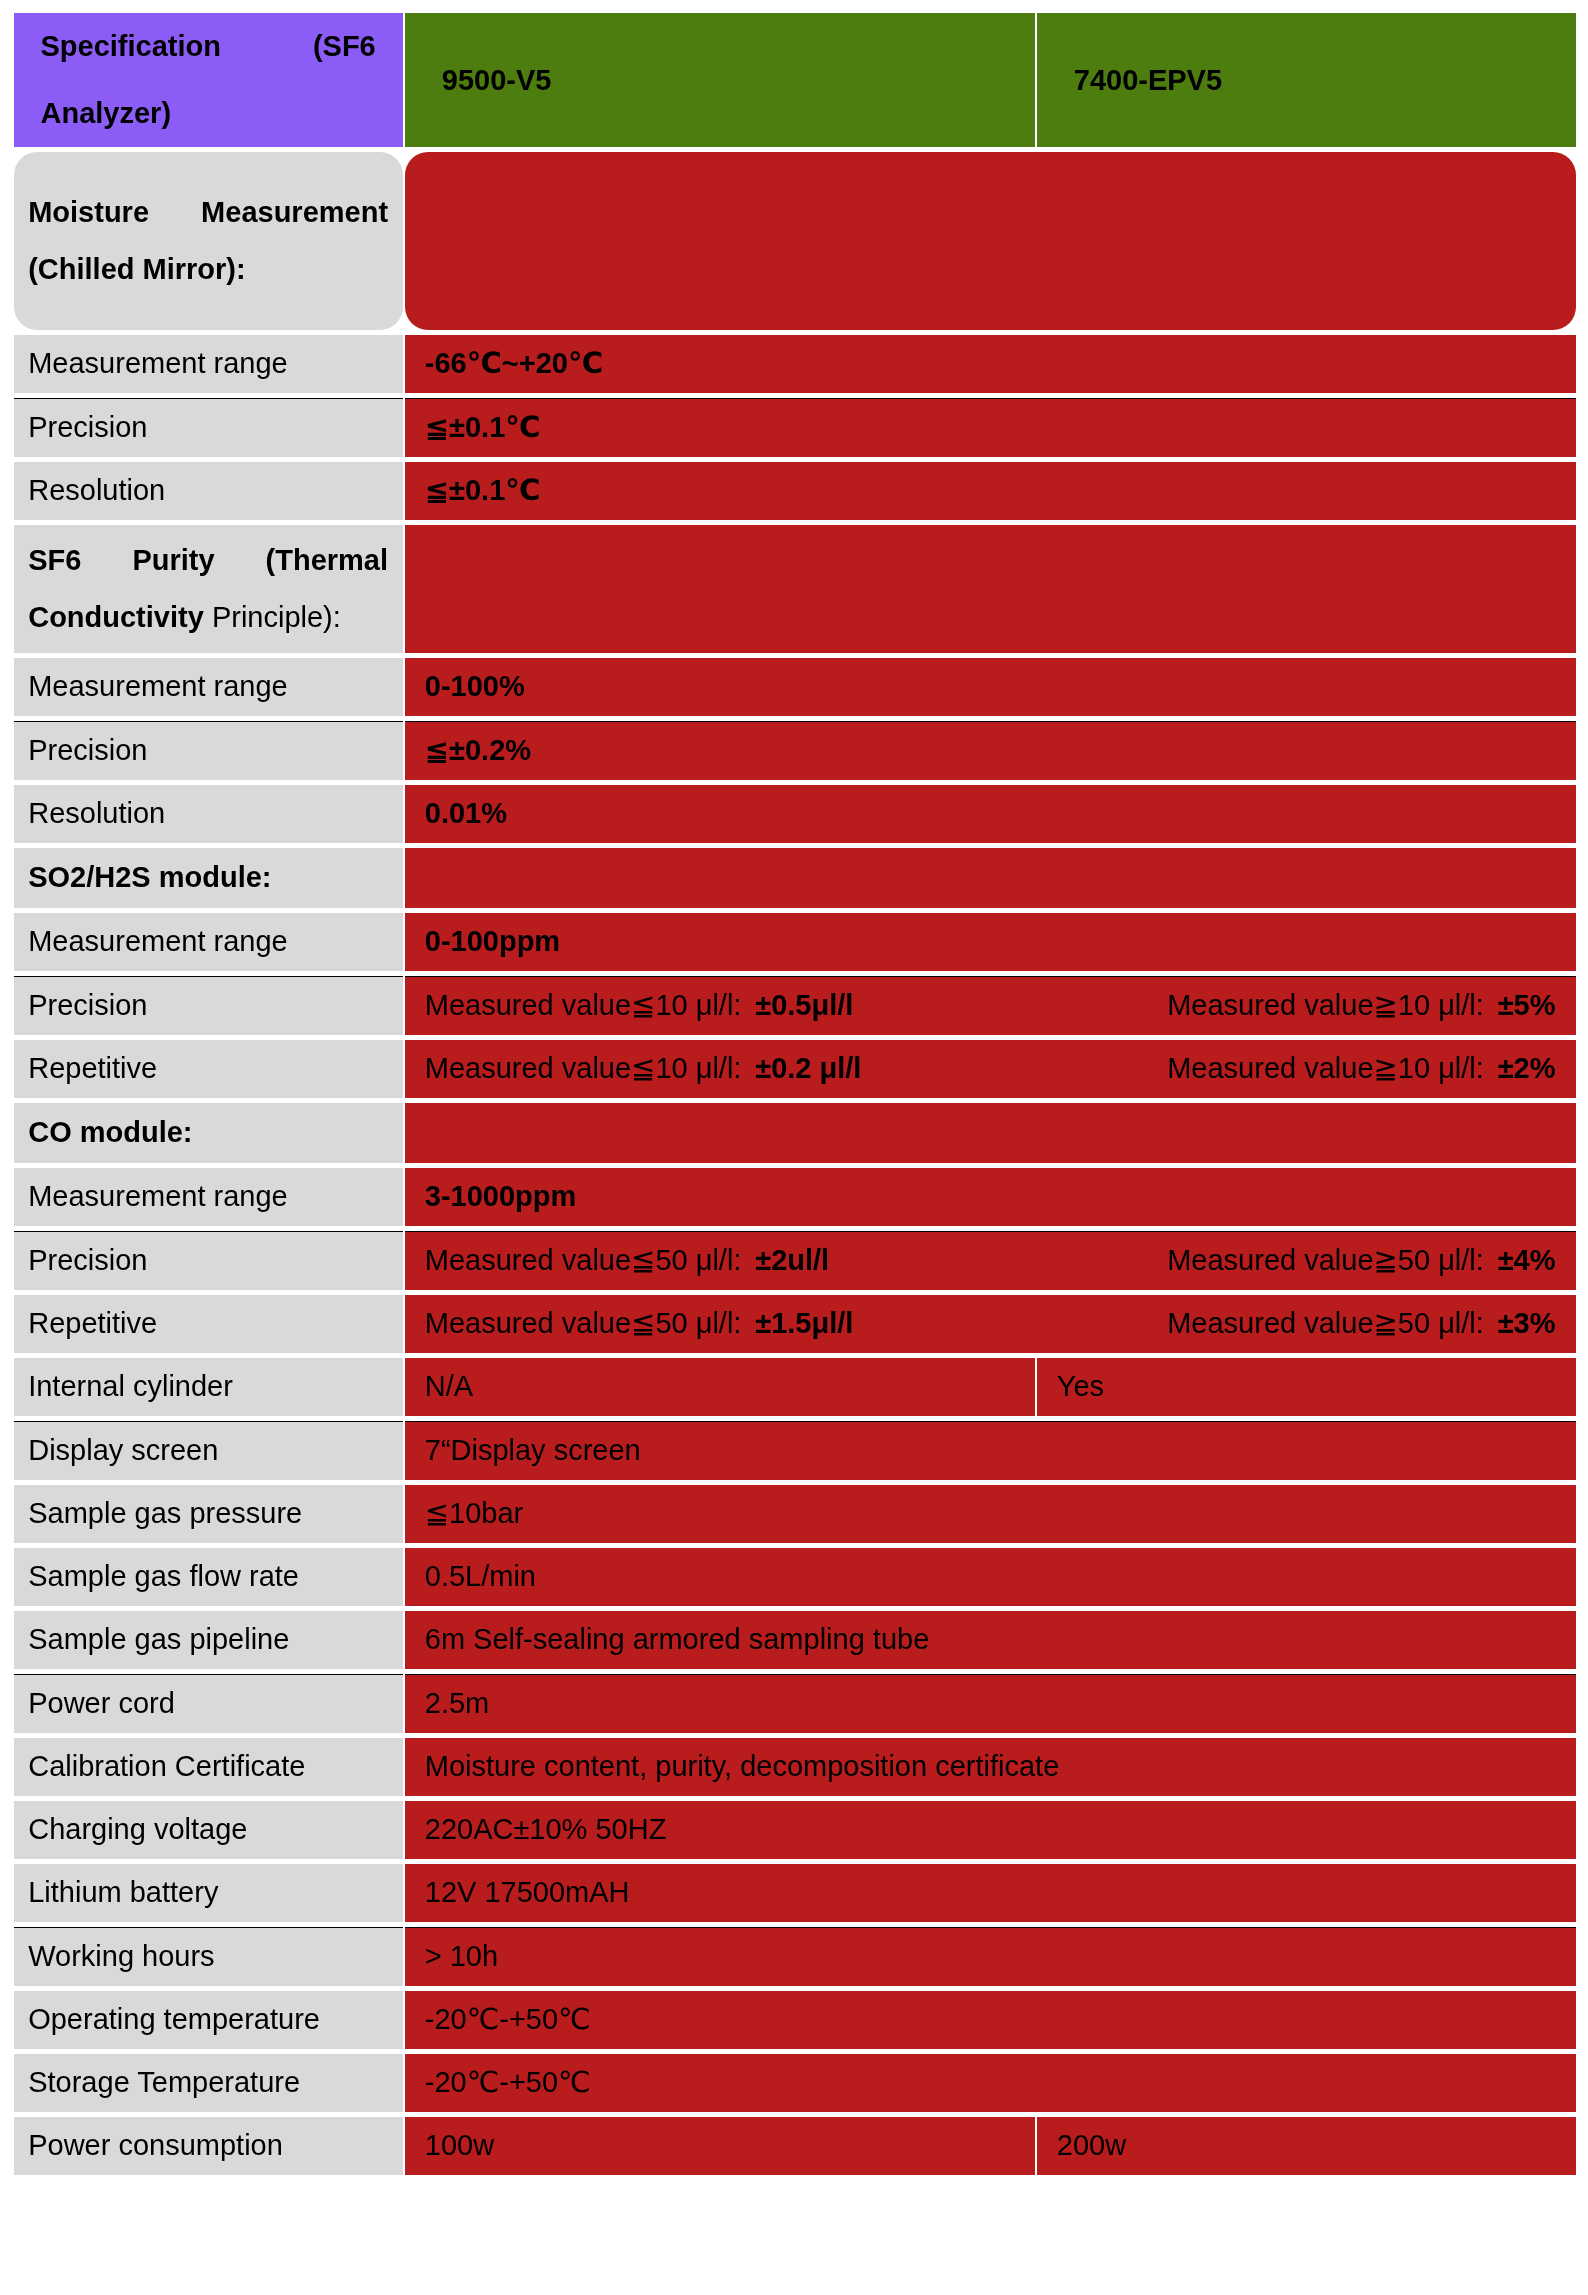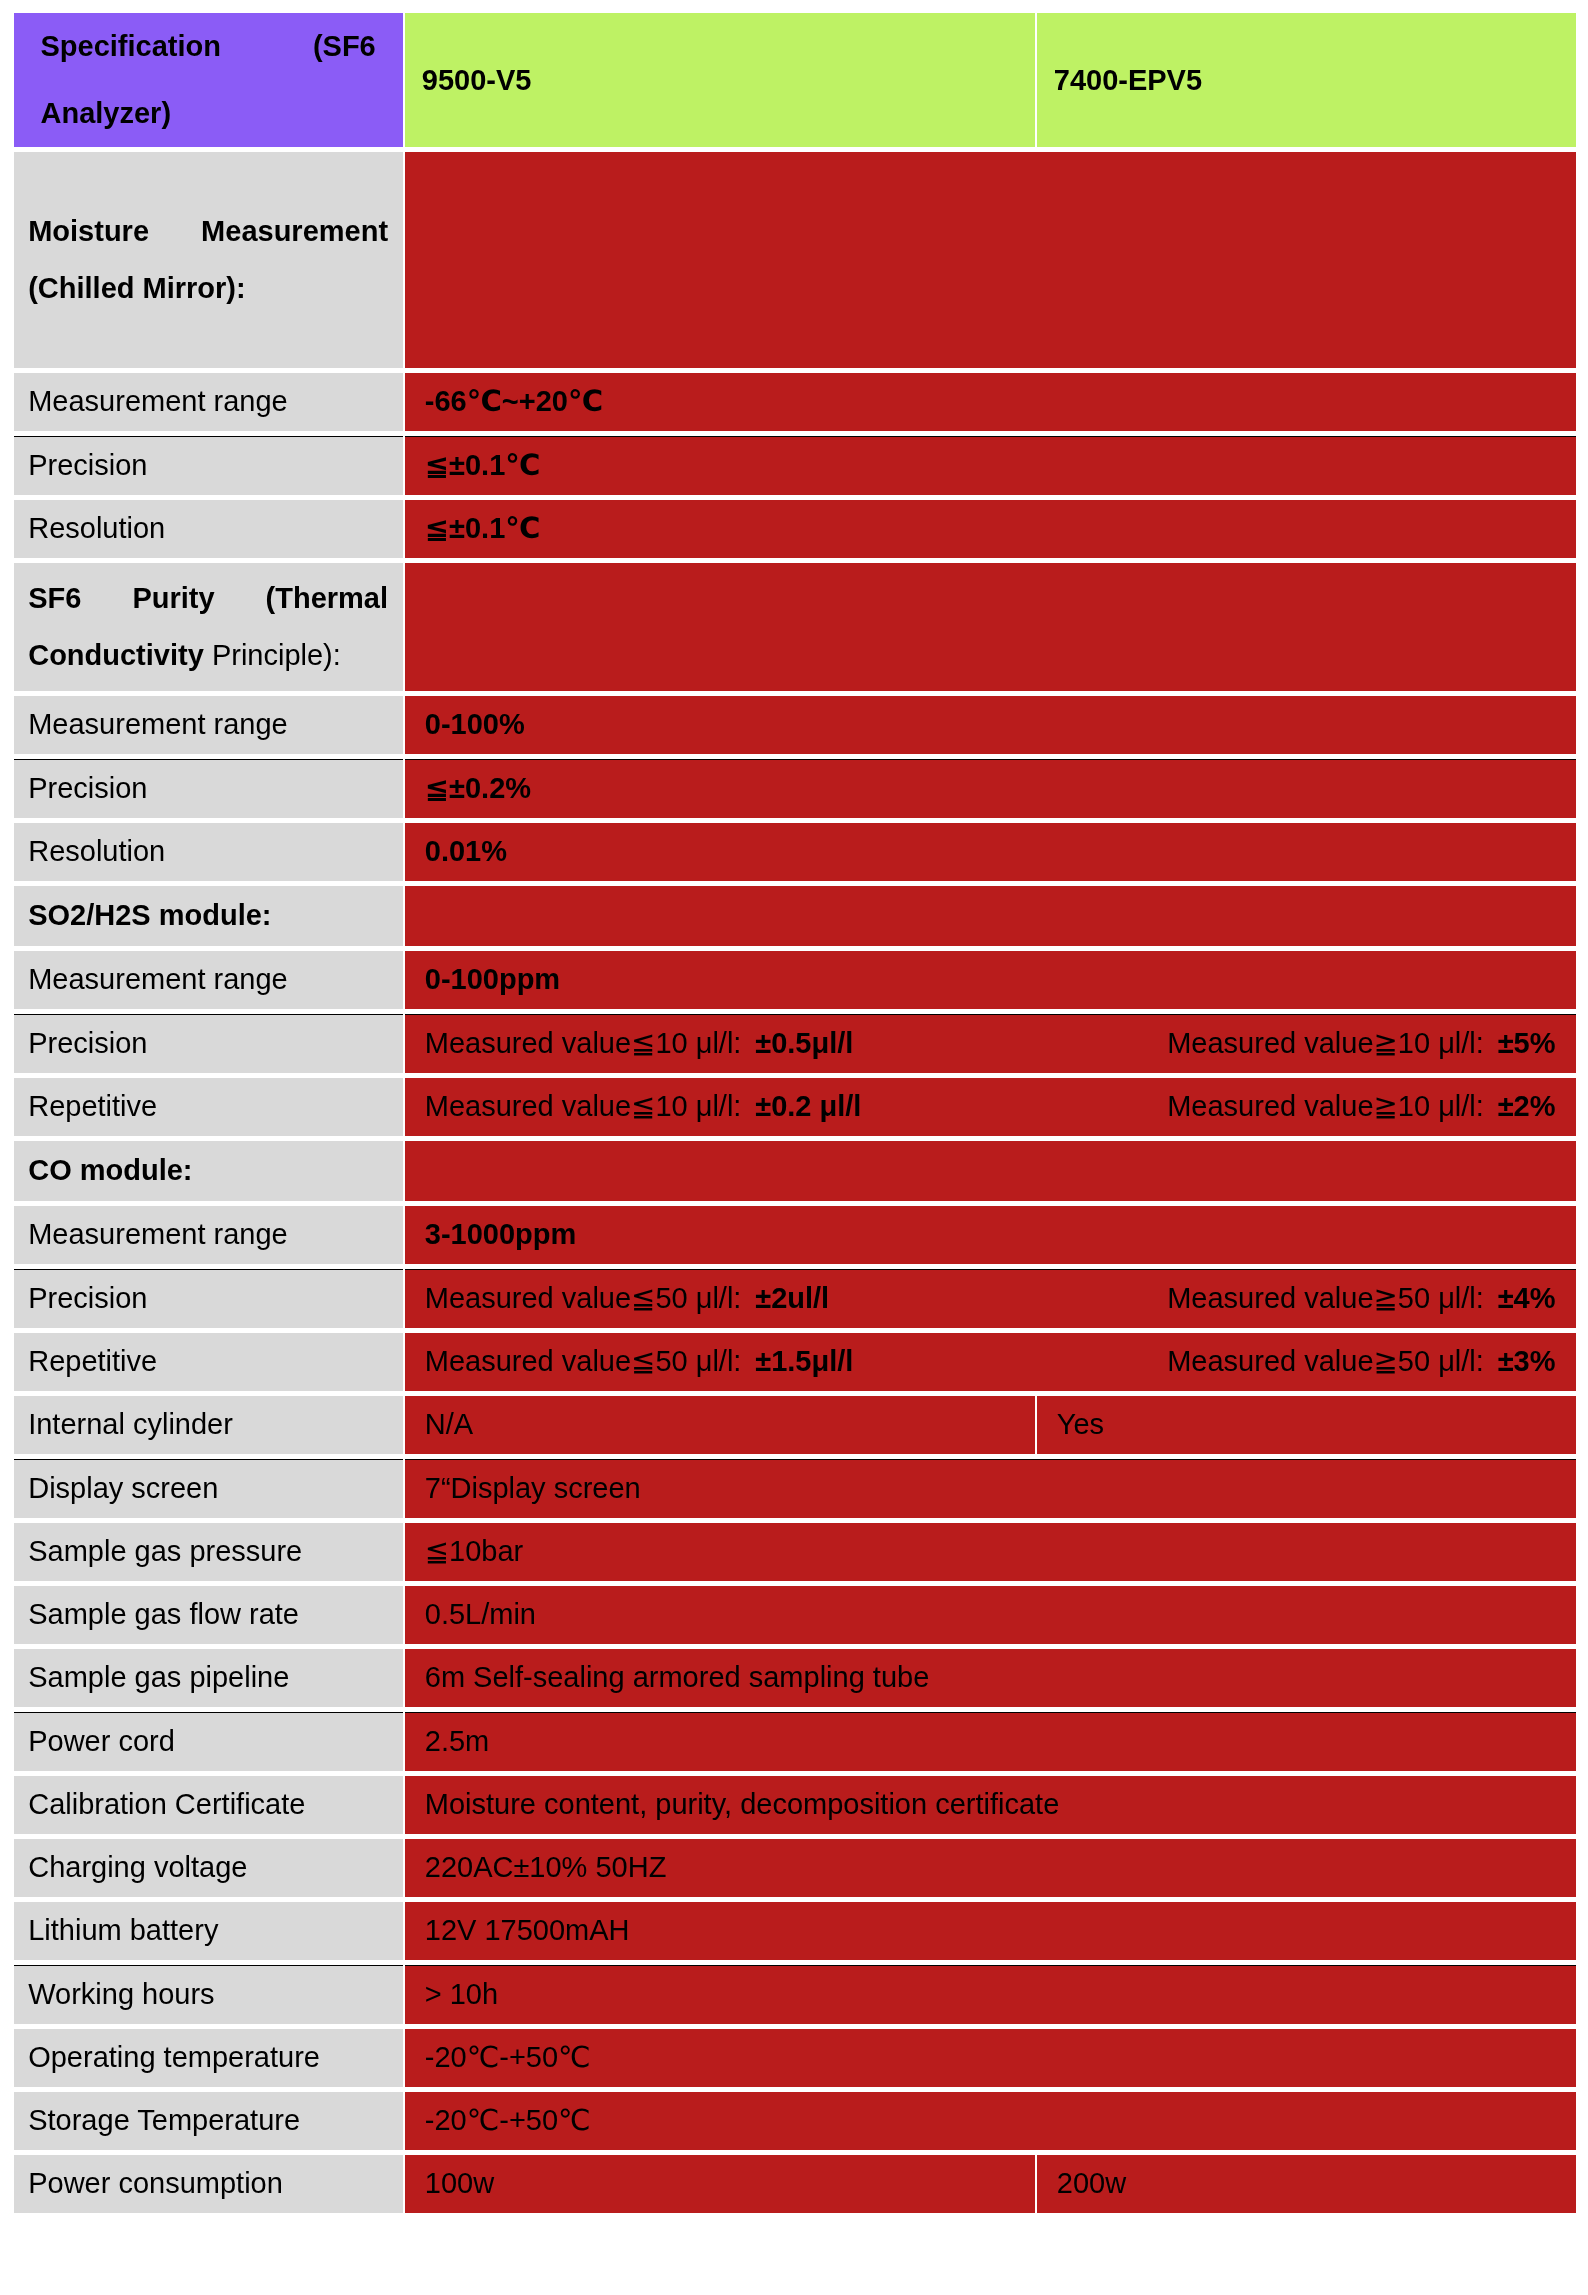--- a/index.html
+++ b/index.html
@@ -17,29 +17,29 @@
   }
   td{
     vertical-align:middle;
     font-size:29px;
     line-height:1.95;
     overflow:hidden;
     word-wrap:break-word;
   }
   
   td.s{background:#8b5cf6;font-weight:700;padding:0 27px;}
-  td.m{background:#bef264;font-weight:700;padding:0 17px;}
+  td.m{background:#4d7c0f;font-weight:700;padding:0 37px;}
   td.l{background:#d9d9d9;padding:0 14.7px;}
   td.v{background:#b91c1c;padding:0 20px;}
   .b{font-weight:700;}
   .j{text-align:justify;text-justify:inter-word;}
   .ind{padding-left:36px;}
   
   tr.h-head td{height:120px;line-height:2.3;}
-  tr.h-sec3 td{height:216px;}
+  tr.h-sec3 td{height:178px;border-radius:23px;}
   tr.h-sec3b td{height:128px;}
   tr.h-sec1 td{height:60px;}
   tr.h-std td{height:58px;}
   
   tr.pg td{border-top:1.8px solid #000;}
   
   .comp{display:flex;justify-content:space-between;align-items:center;width:100%;}
   .grp b{margin-left:13.8px;}
 </style>
 </head>

